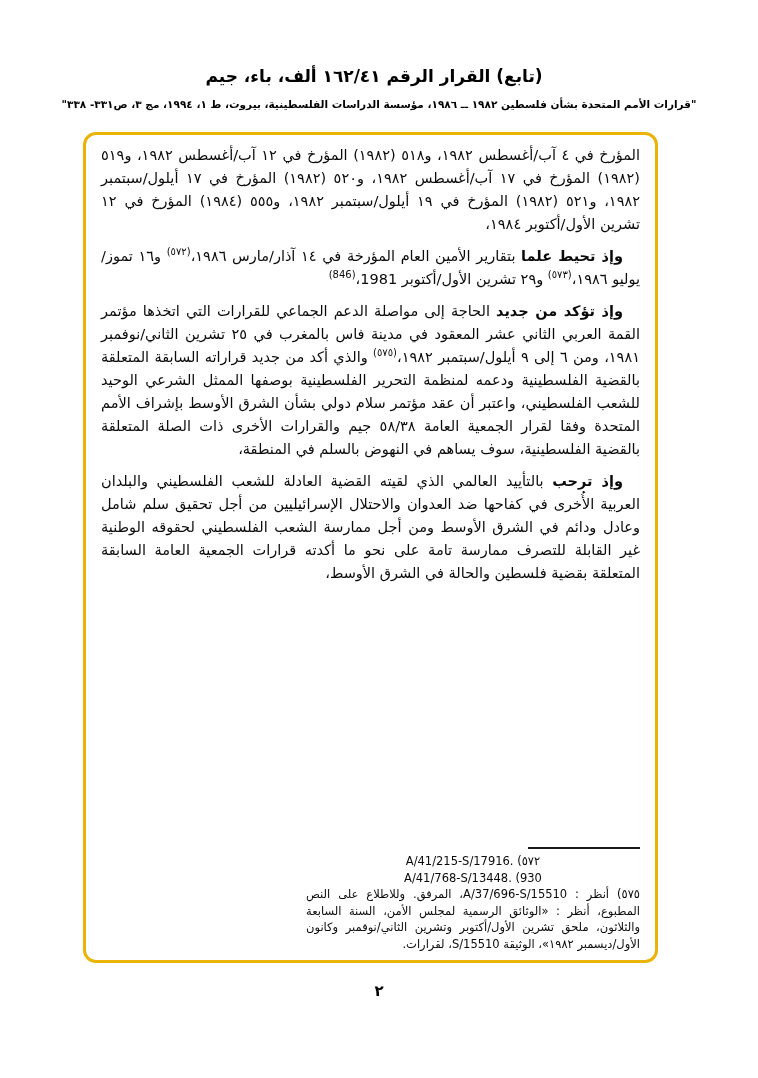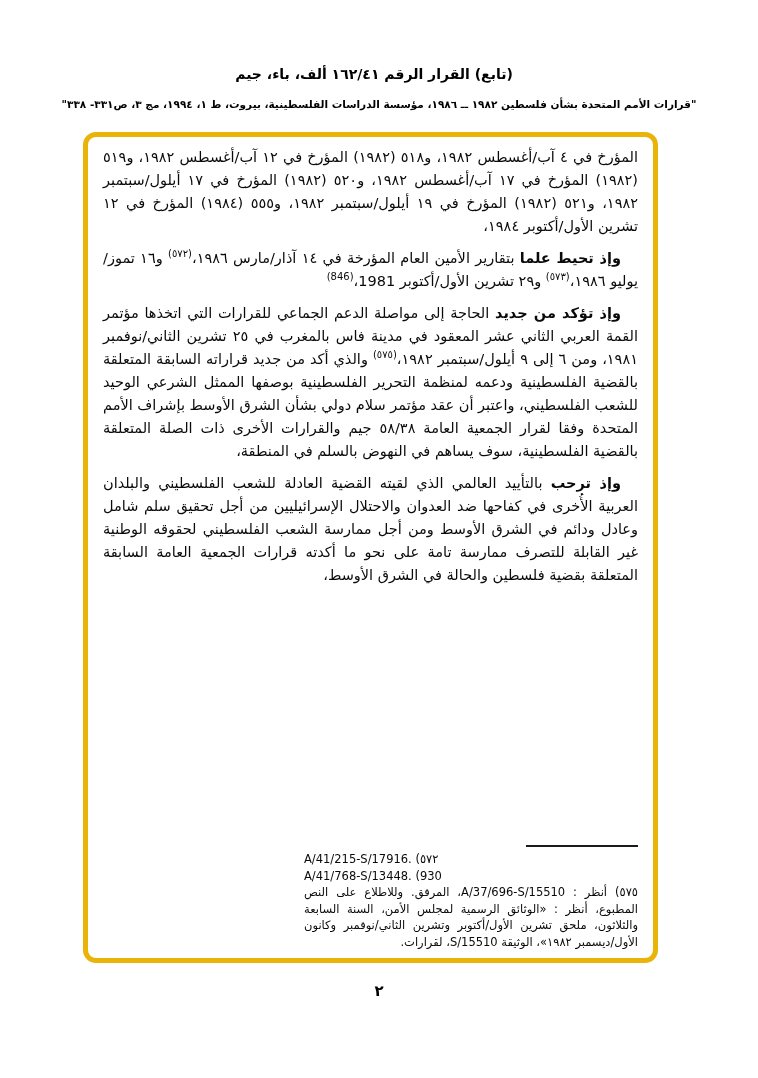--- a/index.html
+++ b/index.html
@@ -4,31 +4,31 @@
 <style>
   html,body{margin:0;padding:0;}
   body{
     width:758px;height:1078px;position:relative;overflow:hidden;
     background:#ffffff;color:#111;
     font-family:"DejaVu Sans",sans-serif;
   }
   .header-title{
     position:absolute;top:66px;left:0;width:748px;
     text-align:center;direction:rtl;
-    font-weight:bold;font-size:14px;letter-spacing:0.2px;color:#000;
+    font-weight:bold;font-size:17px;letter-spacing:0.2px;color:#000;
   }
   .header-source{
     position:absolute;top:98px;left:0;width:758px;
     text-align:center;direction:rtl;
     font-weight:bold;font-size:10.5px;color:#000;
   }
   .frame{
     position:absolute;left:83px;top:132px;width:575px;height:831px;
     box-sizing:border-box;
-    border:5px solid #eab308;border-radius:13px;
+    border:3px solid #eab308;border-radius:13px;
     padding:9px 15px 8px 15px;
     background:#fff;
   }
   .body-text{
     direction:rtl;text-align:justify;
     font-size:14.5px;line-height:23px;color:#0a0a0a;
   }
   .para{margin:0 0 9px 0;}
   .para.indent{text-indent:17px;}
   .para strong{font-weight:bold;}
@@ -36,21 +36,21 @@
   .footnotes{
     position:absolute;right:15px;bottom:8px;width:334px;
     direction:rtl;background:#fff;
   }
   .fn-rule{
     width:112px;border:0;border-top:2px solid #1a1a1a;
     margin:0 0 4px 0;
   }
   .fn{
     font-size:11.5px;line-height:16.5px;color:#0a0a0a;
-    text-align:left;direction:rtl;
+    text-align:center;direction:rtl;
   }
   .fn.multi{text-align:justify;}
   .fn .fn-marker{white-space:nowrap;}
   .page-number{
     position:absolute;top:982px;left:0;width:758px;
     text-align:center;font-weight:bold;font-size:15px;color:#000;
   }
 </style>
 </head>
 <body>

